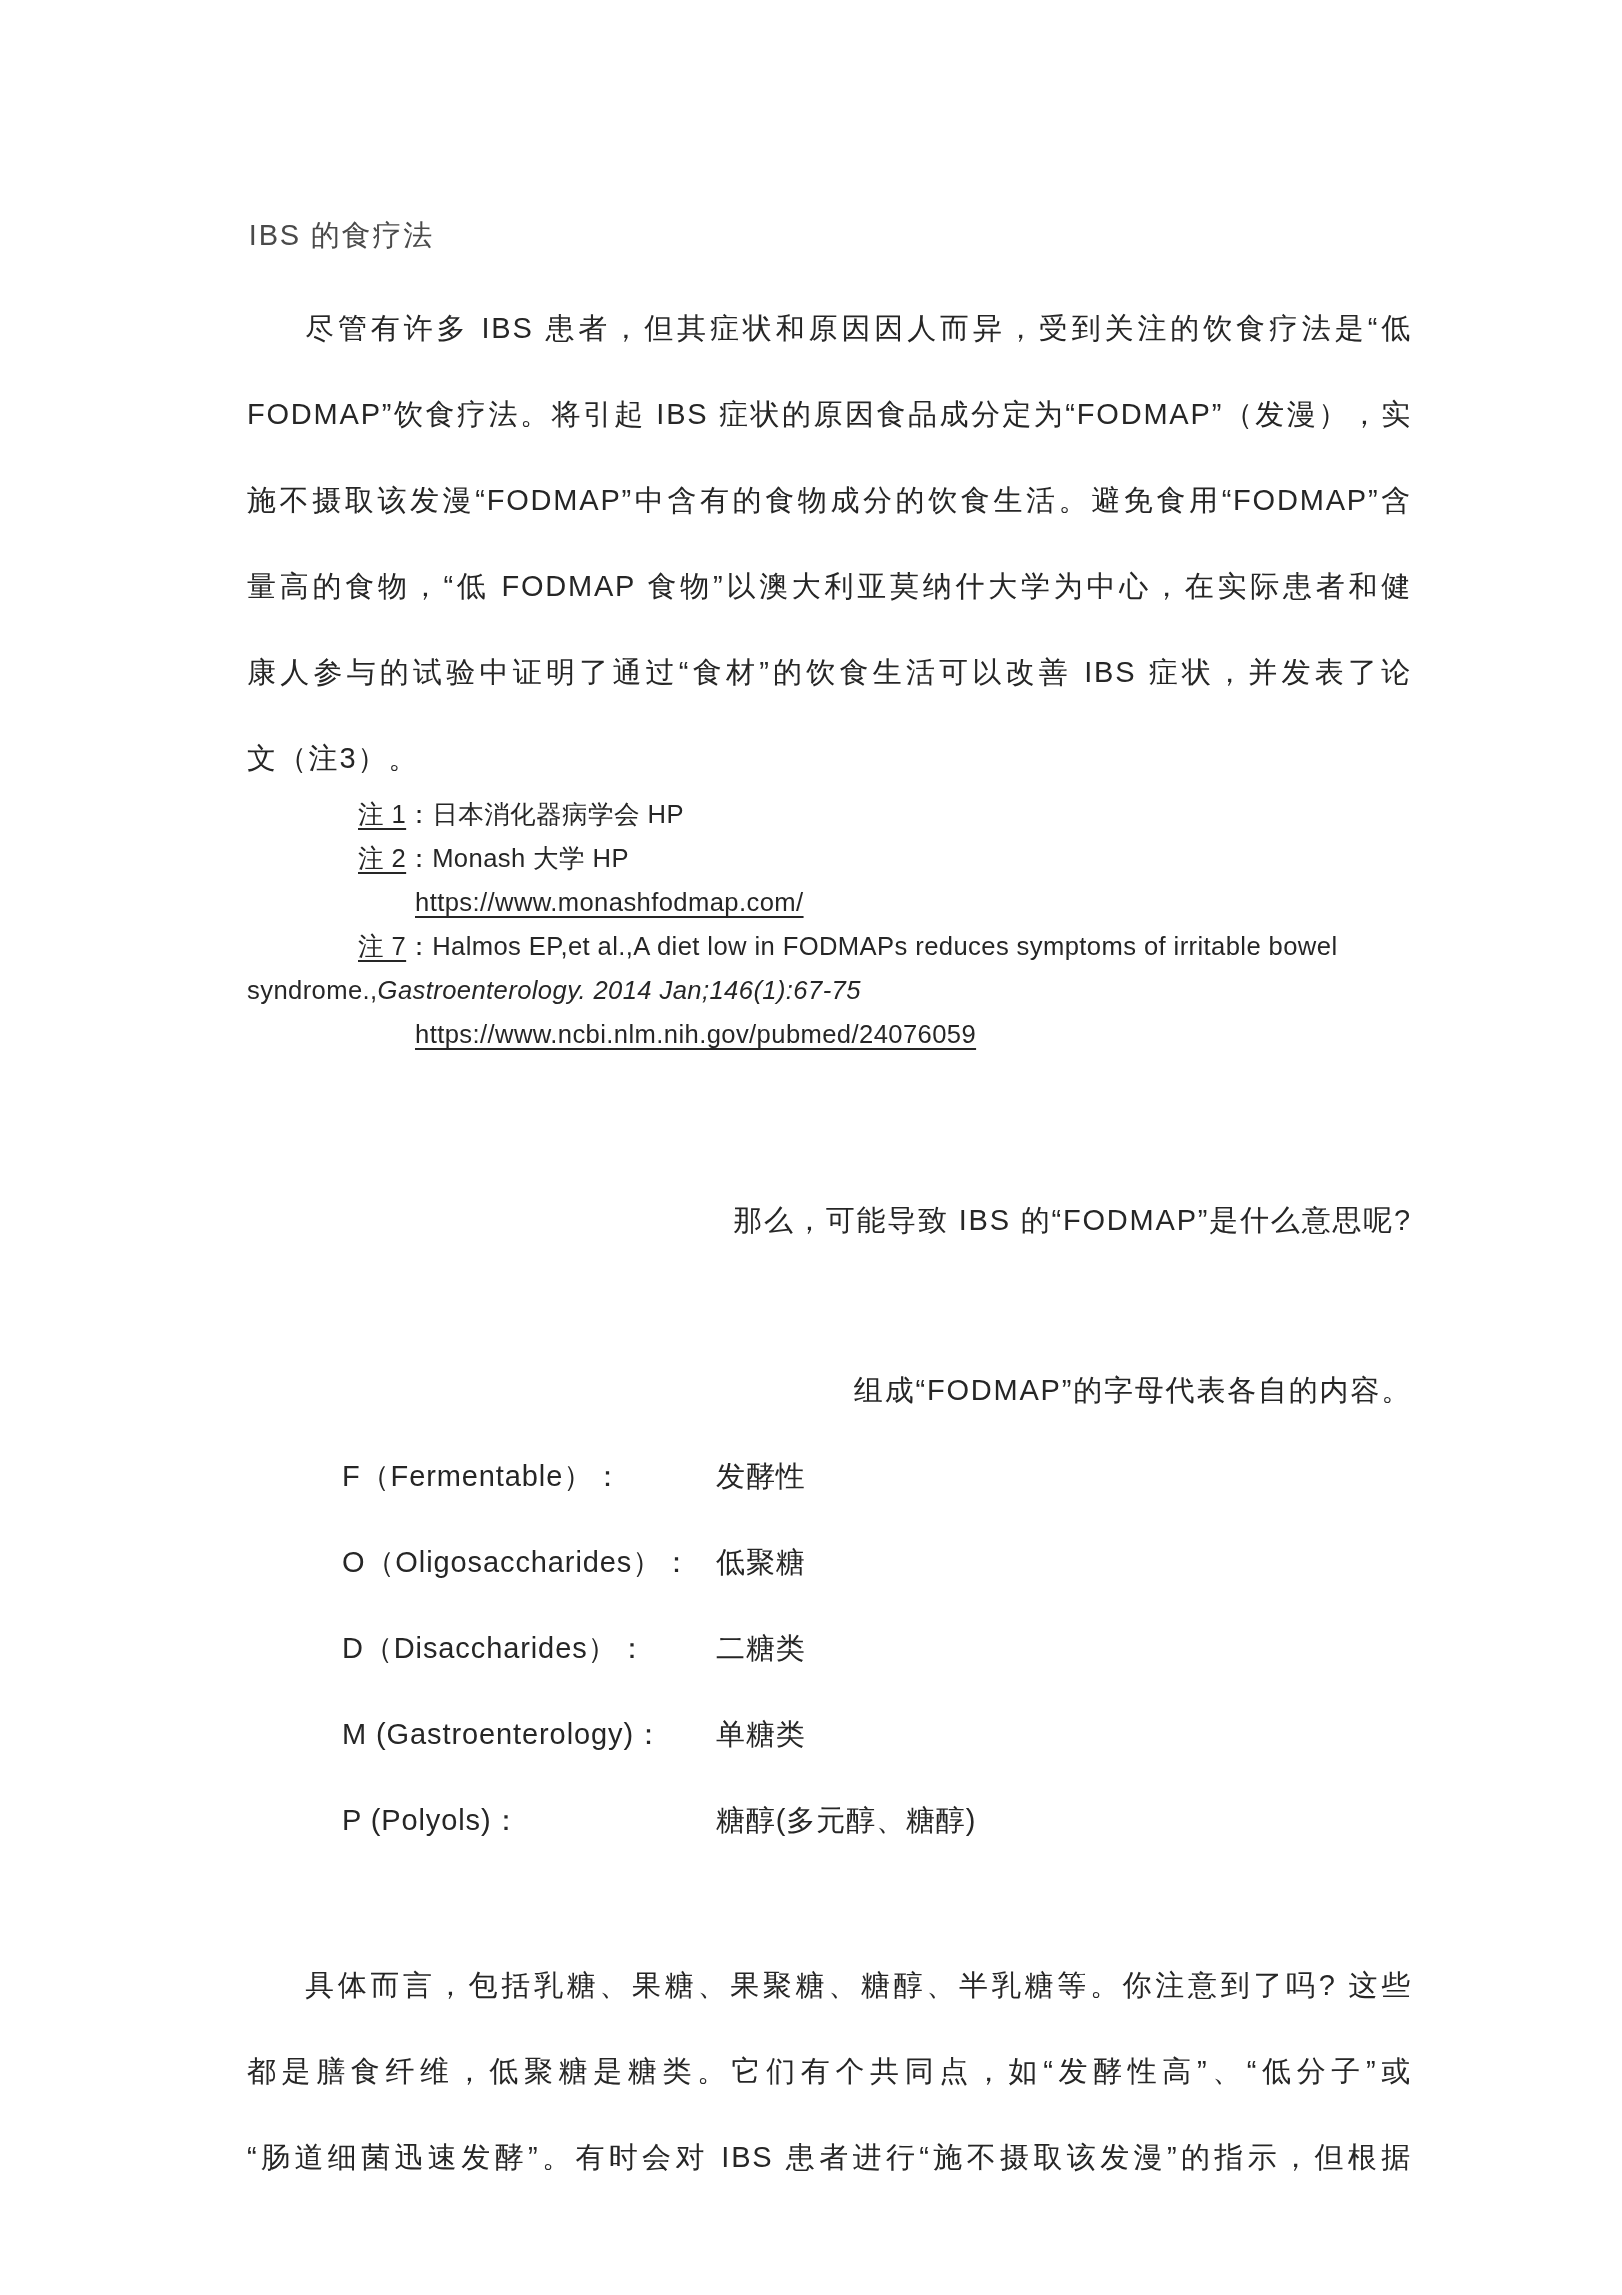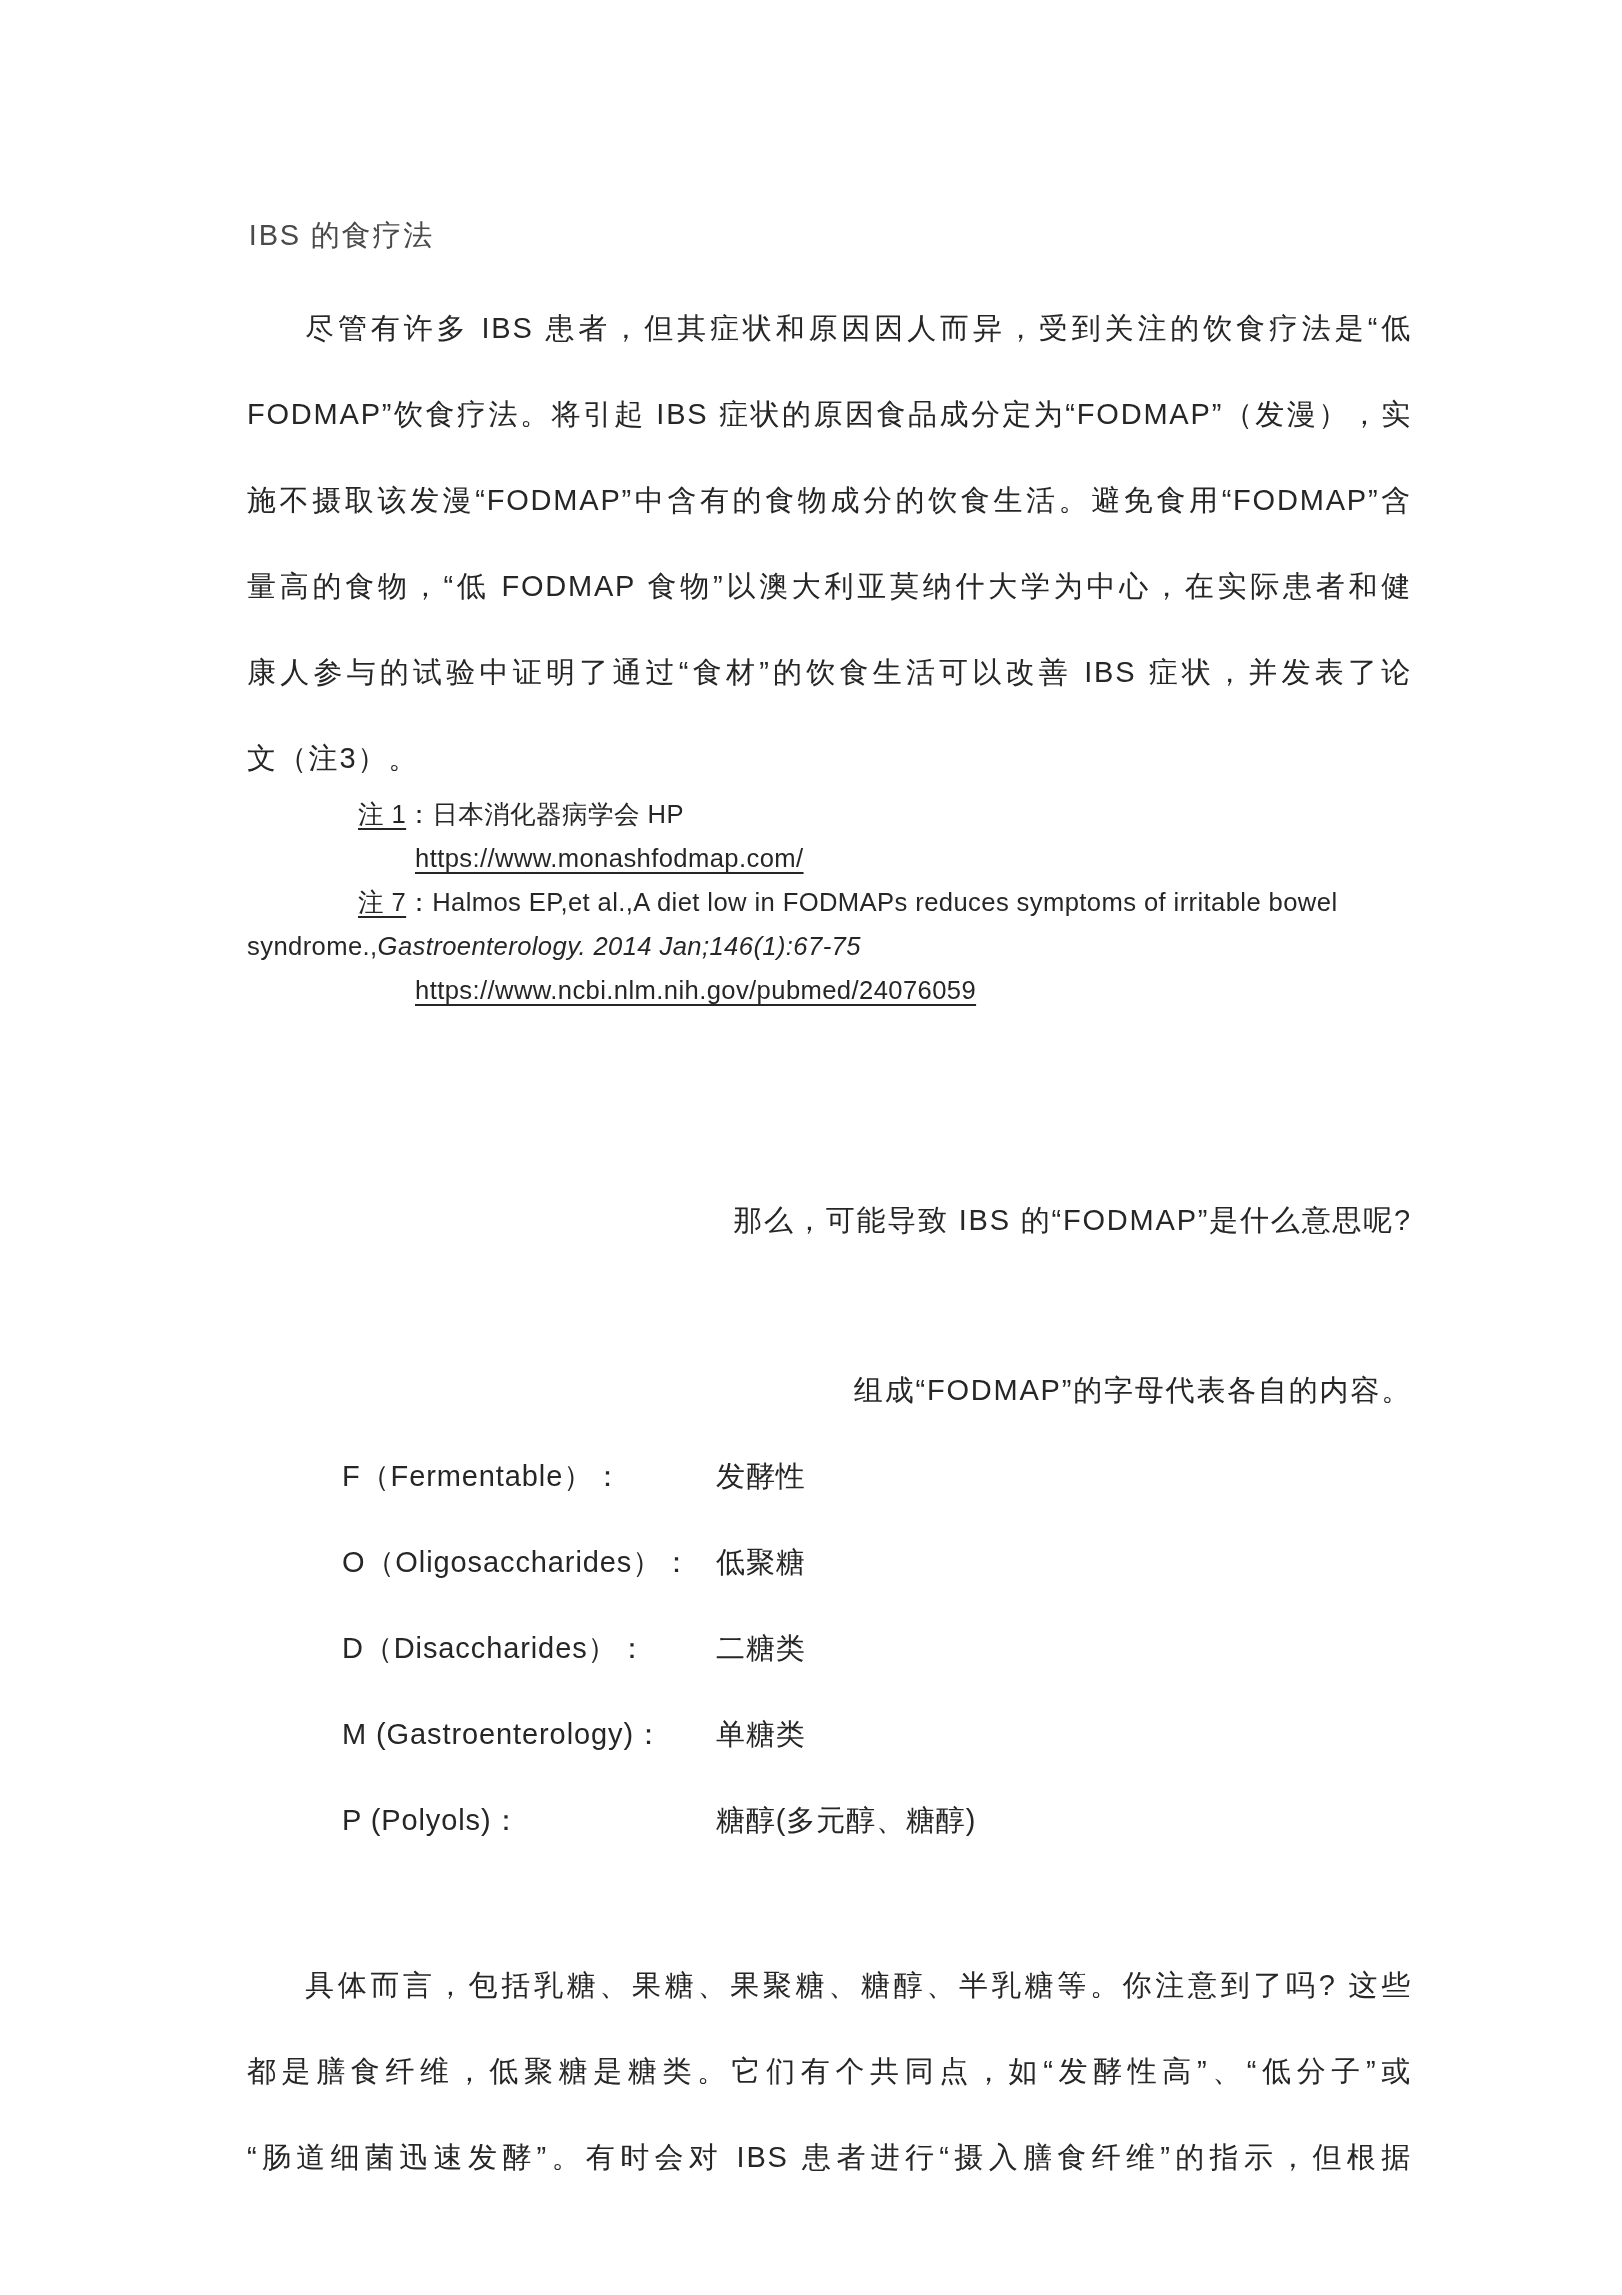--- a/index.html
+++ b/index.html
@@ -100,20 +100,23 @@
       <div class="bl just">施不摄取该发漫“FODMAP”中含有的食物成分的饮食生活。避免食用“FODMAP”含</div>
       <div class="bl just">量高的食物，“低 FODMAP 食物”以澳大利亚莫纳什大学为中心，在实际患者和健</div>
       <div class="bl just">康人参与的试验中证明了通过“食材”的饮食生活可以改善 IBS 症状，并发表了论</div>
       <div class="bl">文（注3）。</div>
     </div>
 
     <div class="notes">
       <div class="note-line note-label-indent">
         <span class="u">注 1</span><span>：</span><span>日本消化器病学会 HP</span>
       </div>
+      <div class="note-line note-label-indent">
+        <span class="u">注 2</span><span>：</span><span>Monash 大学 HP</span>
+      </div>
       <div class="note-line note-link-indent">
         <a class="doc-link" href="#">https://www.monashfodmap.com/</a>
       </div>
       <div class="note-line note-label-indent">
         <span class="u">注 7</span><span>：</span><span>Halmos EP,et al.,A diet low in FODMAPs reduces symptoms of irritable bowel</span>
       </div>
       <div class="note-line">
         <span>syndrome.,</span><span class="it">Gastroenterology. 2014 Jan;146(1):67-75</span>
       </div>
       <div class="note-line note-link-indent">
@@ -143,18 +146,18 @@
         <span class="term">M (Gastroenterology)：</span><span class="def">单糖类</span>
       </div>
       <div class="li-row">
         <span class="term">P (Polyols)：</span><span class="def">糖醇(多元醇、糖醇)</span>
       </div>
     </div>
 
     <div class="para p2">
       <div class="bl just ind">具体而言，包括乳糖、果糖、果聚糖、糖醇、半乳糖等。你注意到了吗? 这些</div>
       <div class="bl just">都是膳食纤维，低聚糖是糖类。它们有个共同点，如“发酵性高”、“低分子”或</div>
-      <div class="bl just">“肠道细菌迅速发酵”。有时会对 IBS 患者进行“摄入膳食纤维”的指示，但根据</div>
+      <div class="bl just">“肠道细菌迅速发酵”。有时会对 IBS 患者进行“施不摄取该发漫”的指示，但根据</div>
     </div>
 
   </div>
 </div>
 
 
 </body></html>

